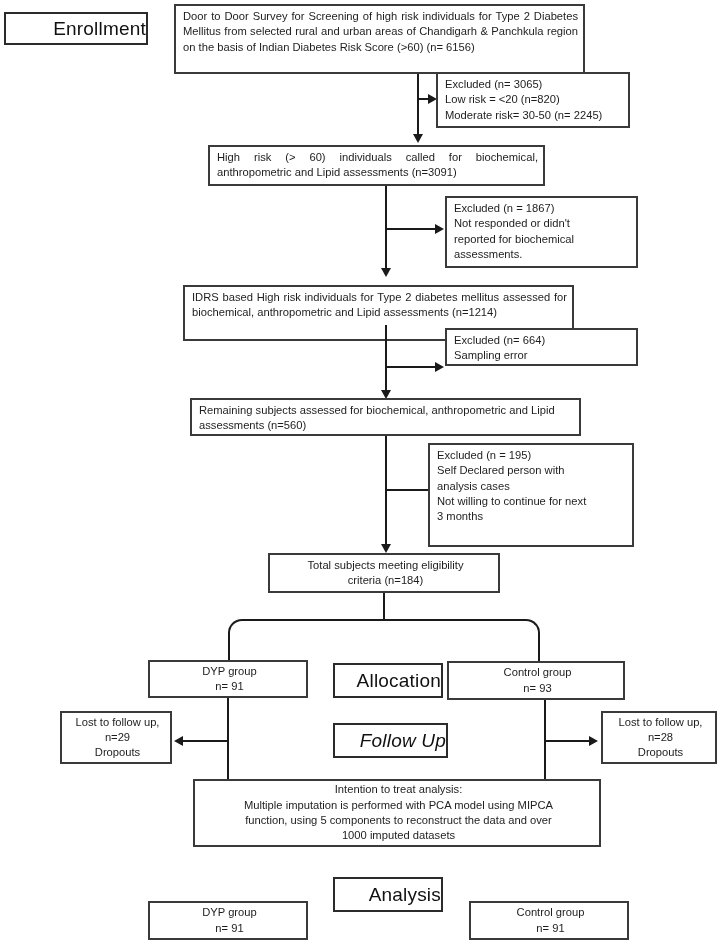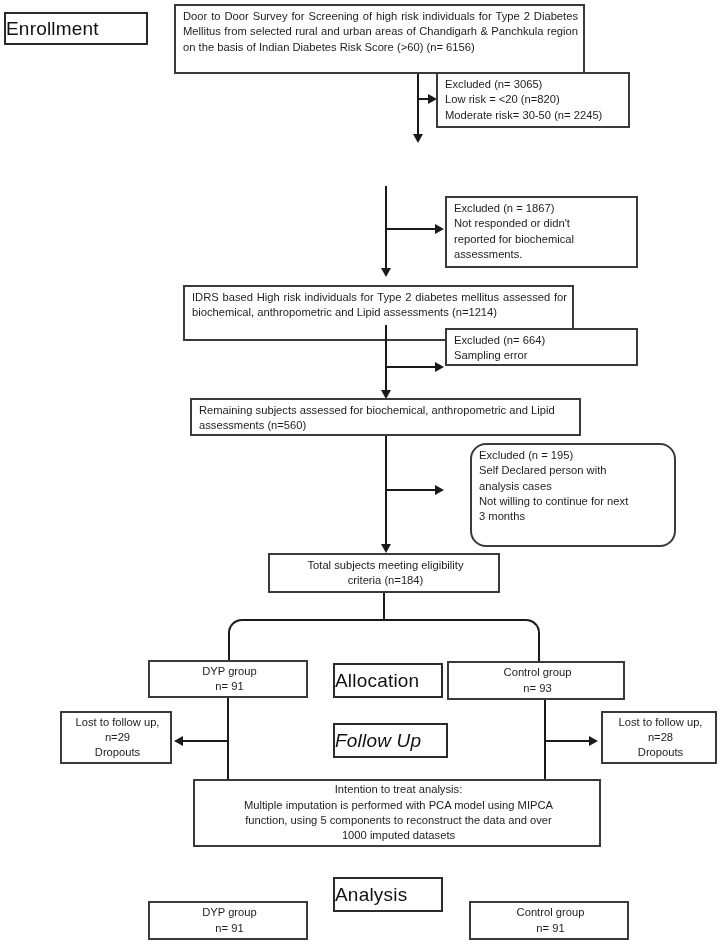--- a/index.html
+++ b/index.html
@@ -32,21 +32,21 @@
   .box.vcenter { display: flex; flex-direction: column; justify-content: center; }
   .stage {
     position: absolute;
     box-sizing: border-box;
     border: 2px solid #2b2b2b;
     background: #ffffff;
     font-size: 19px;
     line-height: 1;
     display: flex;
     align-items: center;
-    justify-content: flex-start;
+    justify-content: flex-end;
     color: #111111;
     letter-spacing: 0.2px;
   }
   .ln {
     position: absolute;
     background: #1a1a1a;
   }
   .vln { width: 2px; }
   .hln { height: 2px; }
   .arrow {
@@ -96,20 +96,23 @@
 
   <div class="ln hln" style="left:419px; top:98px; width:14px;"></div>
   <div class="arrow arrow-right" style="left:428px; top:94px;"></div>
 
   <div class="box" style="left:436px; top:72px; width:194px; height:56px;">
     <div>Excluded  (n= 3065)</div>
     <div>Low risk = &lt;20 (n=820)</div>
     <div>Moderate risk= 30-50 (n= 2245)</div>
   </div>
 
+  <div class="box justify" style="left:208px; top:145px; width:337px; height:41px;">
+    <span>High risk (&gt; 60) individuals called for biochemical, anthropometric and Lipid  assessments (n=3091)</span>
+  </div>
 
   <div class="ln vln" style="left:385px; top:186px; height:84px;"></div>
   <div class="arrow arrow-down" style="left:381px; top:268px;"></div>
 
   <div class="ln hln" style="left:387px; top:228px; width:52px;"></div>
   <div class="arrow arrow-right" style="left:435px; top:224px;"></div>
 
   <div class="box" style="left:445px; top:196px; width:193px; height:72px;">
     <div>Excluded (n = 1867)</div>
     <div>Not responded or didn't</div>
@@ -135,21 +138,21 @@
   <div class="box" style="left:190px; top:398px; width:391px; height:38px;">
     <span>Remaining subjects assessed for biochemical, anthropometric and Lipid  assessments (n=560)</span>
   </div>
 
   <div class="ln vln" style="left:385px; top:436px; height:110px;"></div>
   <div class="arrow arrow-down" style="left:381px; top:544px;"></div>
 
   <div class="ln hln" style="left:387px; top:489px; width:52px;"></div>
   <div class="arrow arrow-right" style="left:435px; top:485px;"></div>
 
-  <div class="box" style="left:470px; top:443px; width:206px; height:104px;border-radius:16px;">
+  <div class="box" style="left:428px; top:443px; width:206px; height:104px;">
     <div>Excluded (n = 195)</div>
     <div>Self Declared person with</div>
     <div>analysis cases</div>
     <div>Not willing to continue for next</div>
     <div>3 months</div>
   </div>
 
   <div class="box center vcenter" style="left:268px; top:553px; width:232px; height:40px;">
     <div>Total subjects meeting eligibility</div>
     <div>criteria (n=184)</div>

